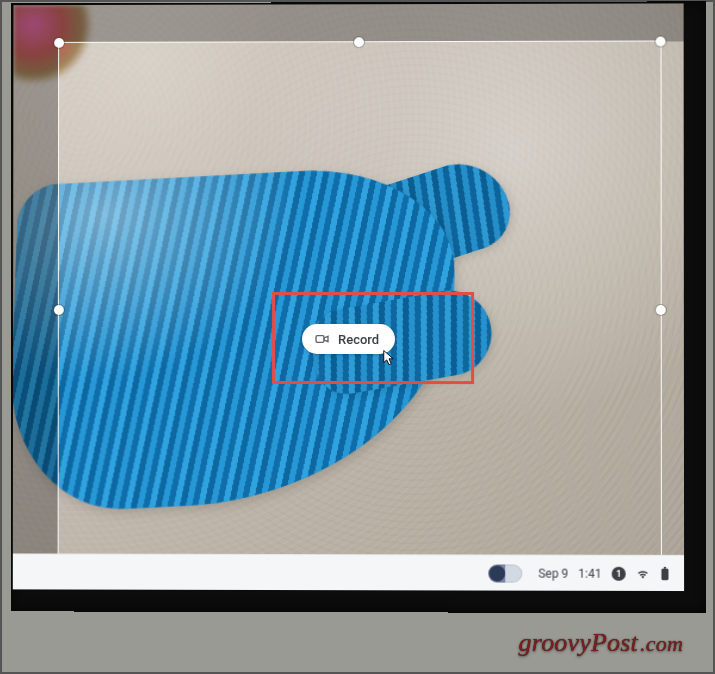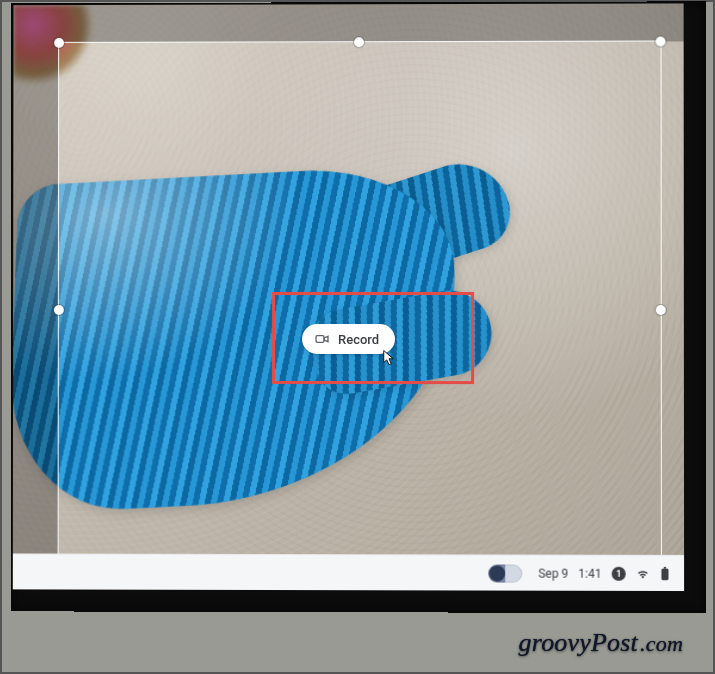--- a/index.html
+++ b/index.html
@@ -150,21 +150,21 @@
     .status-seg { display:flex; align-items:center; gap:10px; }
     .badge-circle { width:14px; height:14px; border-radius:50%;
       background:#3c4043; color:#fff; font-size:9px; display:flex;
       align-items:center; justify-content:center; font-weight:700; }
     .wifi, .battery { display:inline-flex; }
 
     .watermark {
       position:absolute; right:30px; bottom:14px;
       font-family: Georgia, "Times New Roman", serif;
       font-style:italic; font-size:26px;
-      color:#0f172a;
+      color:#7f1d1d;
       text-shadow:0 1px 3px rgba(0,0,0,.55), 0 0 1px rgba(0,0,0,.8);
       letter-spacing:.2px;
     }
     .watermark .dotcom { font-size:22px; margin-left:2px; }
     .watermark .P { }
   </style>
 </head>
 <body>
 
 <div class="outer-wrap">

